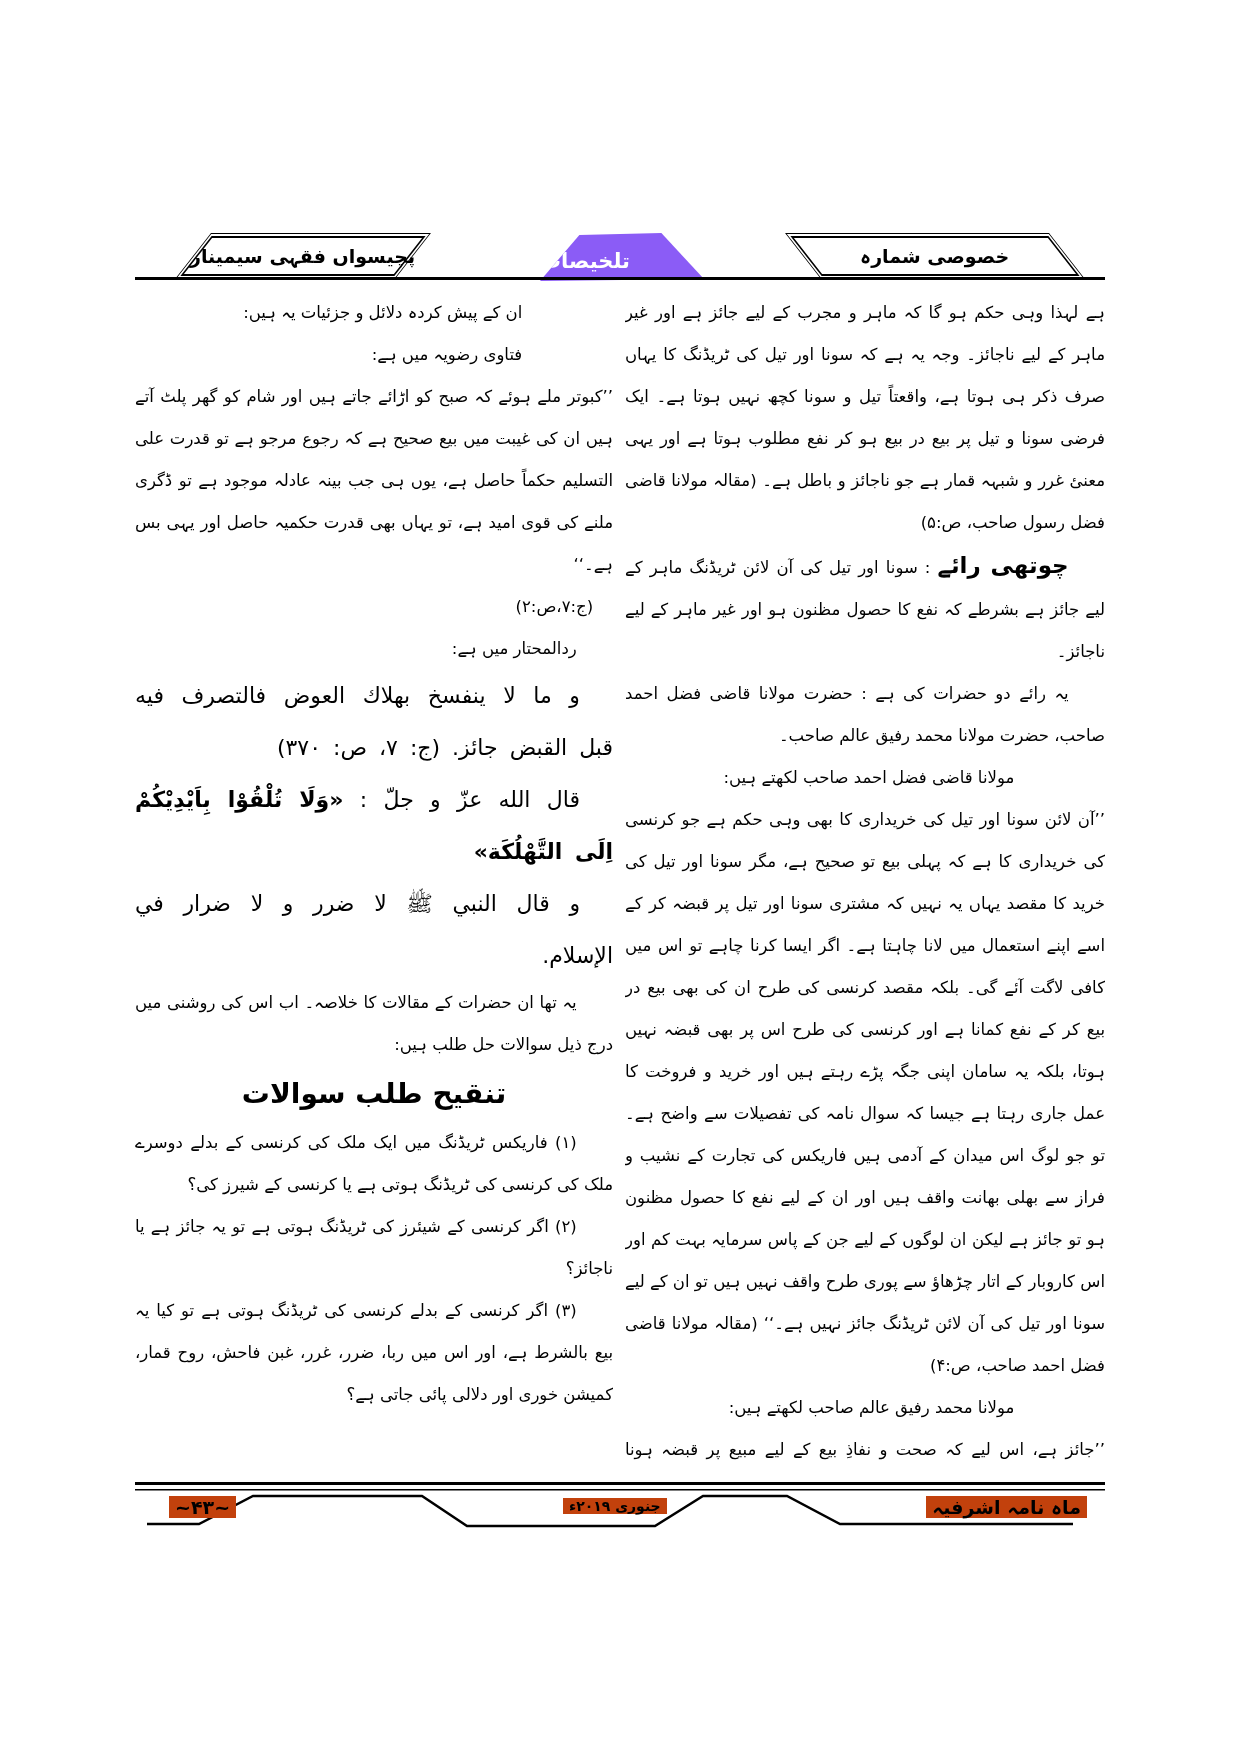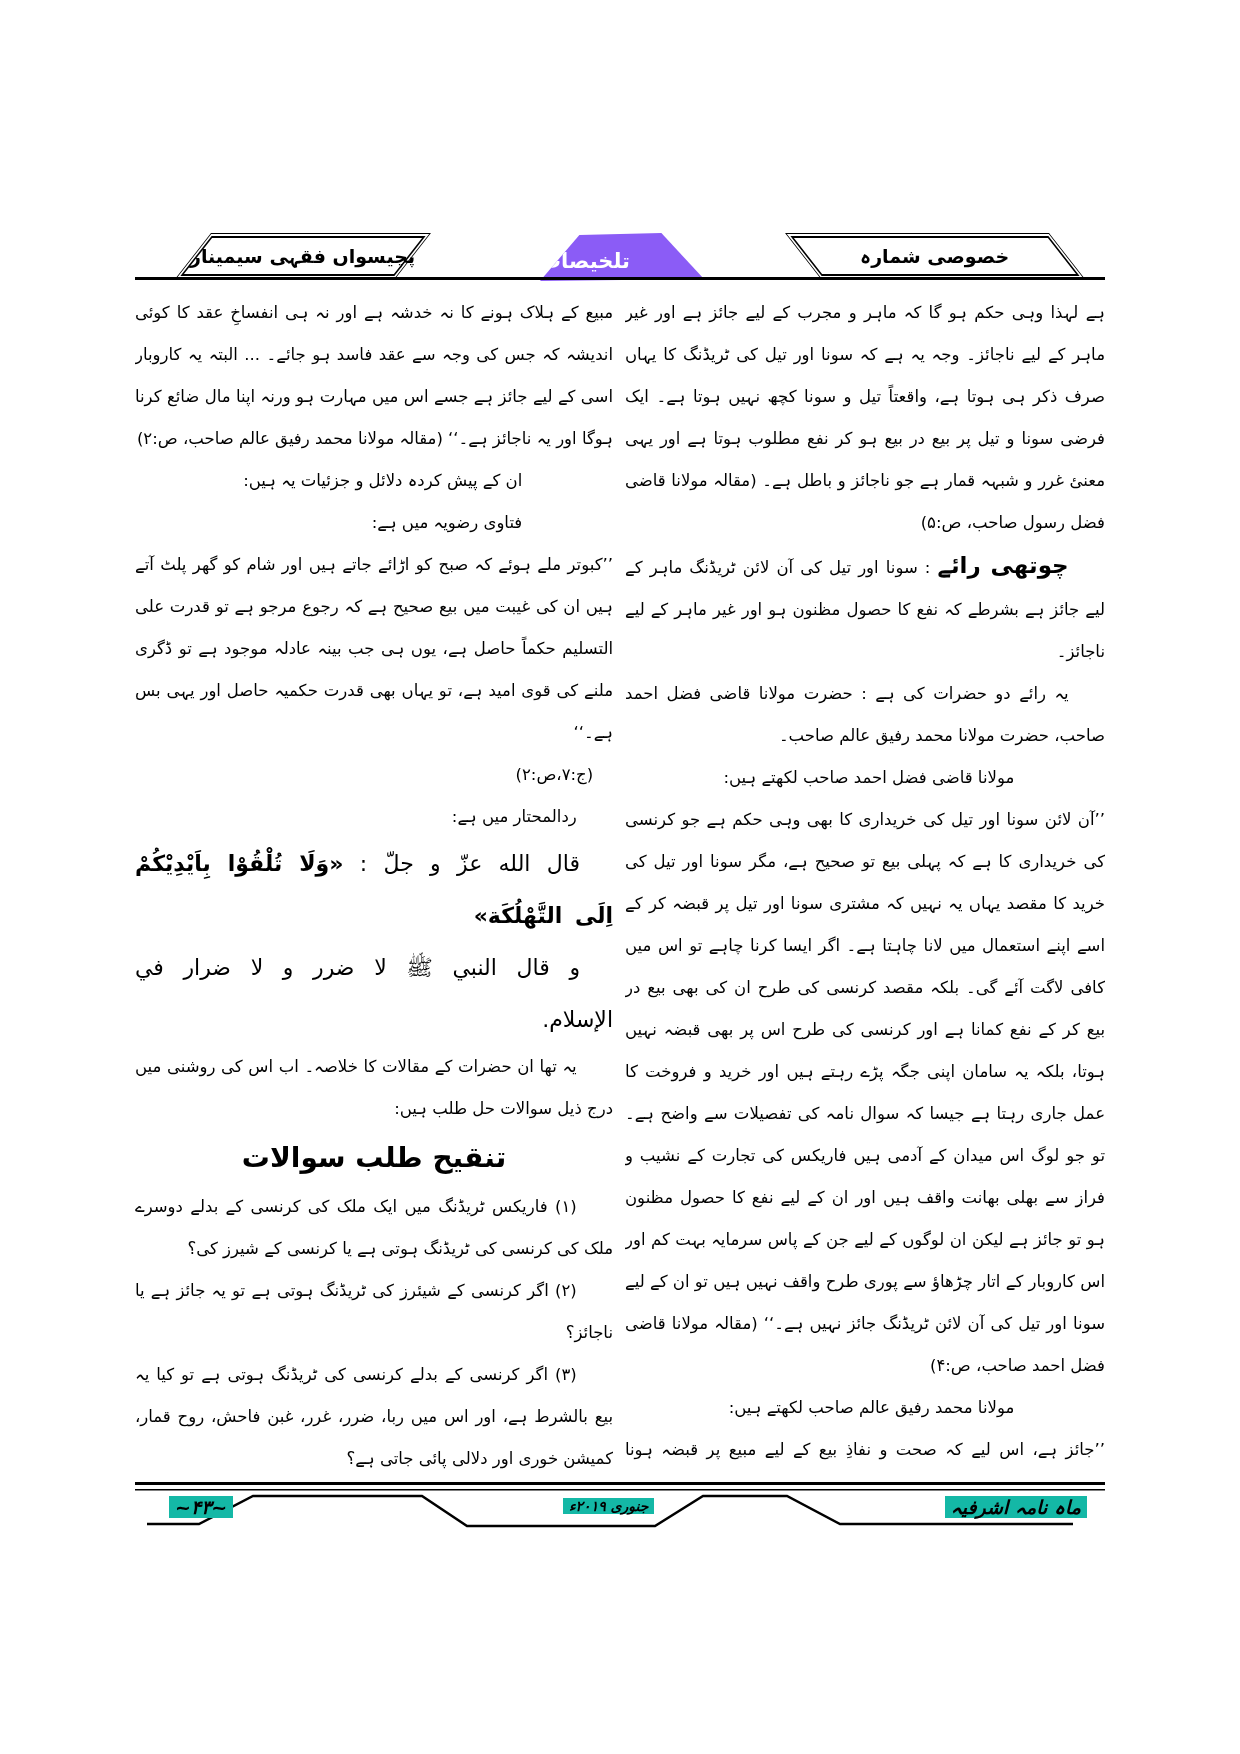--- a/index.html
+++ b/index.html
@@ -35,21 +35,21 @@
   .ind{text-indent:2.2em;}
   .ind-lg{text-indent:5.5em;}
   .lead-bold{font-weight:bold;font-size:23px;}
   .ref-line{margin:0;text-indent:1.2em;}
   .arabic{margin:0;font-size:22px;line-height:52px;word-spacing:5px;text-indent:1.5em;}
   .arabic .verse{font-weight:bold;}
   .q-heading{margin:2px 0;font-weight:bold;font-size:28px;text-align:center;line-height:52px;text-indent:0;}
   
   .footer{position:absolute;left:135px;top:1480px;width:970px;height:60px;}
   .footer svg{position:absolute;left:0;top:0;}
-  .foot-text{position:absolute;font-weight:bold;font-size:19px;white-space:nowrap;background:#14b8a6;padding:0 6px;font-style:italic;}
+  .foot-text{position:absolute;font-weight:bold;font-size:19px;white-space:nowrap;background:#c2410c;padding:0 6px;}
   .foot-mag{right:18px;top:16px;text-align:right;}
   .foot-date{left:428px;top:18px;font-size:14px;}
   .foot-page{left:34px;top:16px;}
 </style>
 </head>
 <body>
 
 <div class="page">
 
   <div class="banner banner-left">
@@ -68,26 +68,26 @@
     <p class="para ind"><span class="lead-bold">چوتھی رائے</span><span> : سونا اور تیل کی آن لائن ٹریڈنگ ماہر کے لیے جائز ہے بشرطے کہ نفع کا حصول مظنون ہو اور غیر ماہر کے لیے ناجائز۔</span></p>
     <p class="para ind">یہ رائے دو حضرات کی ہے : حضرت مولانا قاضی فضل احمد صاحب، حضرت مولانا محمد رفیق عالم صاحب۔</p>
     <p class="para ind-lg">مولانا قاضی فضل احمد صاحب لکھتے ہیں:</p>
     <p class="para">’’آن لائن سونا اور تیل کی خریداری کا بھی وہی حکم ہے جو کرنسی کی خریداری کا ہے کہ پہلی بیع تو صحیح ہے، مگر سونا اور تیل کی خرید کا مقصد یہاں یہ نہیں کہ مشتری سونا اور تیل پر قبضہ کر کے اسے اپنے استعمال میں لانا چاہتا ہے۔ اگر ایسا کرنا چاہے تو اس میں کافی لاگت آئے گی۔ بلکہ مقصد کرنسی کی طرح ان کی بھی بیع در بیع کر کے نفع کمانا ہے اور کرنسی کی طرح اس پر بھی قبضہ نہیں ہوتا، بلکہ یہ سامان اپنی جگہ پڑے رہتے ہیں اور خرید و فروخت کا عمل جاری رہتا ہے جیسا کہ سوال نامہ کی تفصیلات سے واضح ہے۔ تو جو لوگ اس میدان کے آدمی ہیں فاریکس کی تجارت کے نشیب و فراز سے بھلی بھانت واقف ہیں اور ان کے لیے نفع کا حصول مظنون ہو تو جائز ہے لیکن ان لوگوں کے لیے جن کے پاس سرمایہ بہت کم اور اس کاروبار کے اتار چڑھاؤ سے پوری طرح واقف نہیں ہیں تو ان کے لیے سونا اور تیل کی آن لائن ٹریڈنگ جائز نہیں ہے۔‘‘ (مقالہ مولانا قاضی فضل احمد صاحب، ص:۴)</p>
     <p class="para ind-lg">مولانا محمد رفیق عالم صاحب لکھتے ہیں:</p>
     <p class="para">’’جائز ہے، اس لیے کہ صحت و نفاذِ بیع کے لیے مبیع پر قبضہ ہونا ضروری ہے اور سونا اور تیل میں قبضہ پایا جاتا ہے جیسا کہ فاریکس ٹریڈنگ کی تشریح میں بتایا گیا ہے۔ نیز آن لائن اشیا کی بیع و شرا میں خریدار کو مبیع پر تصرف کا حق حاصل ہو جاتا ہے کہ وہ چاہے تو اسے قبضہ کر کے اپنے کام میں لائے یا بیع و ہبہ کرے۔ بیع کی صحت و جواز کے لیے قدرت علی القبض بھی کافی ہوتی ہے۔‘‘</p>
 
   </div>
 
   <div class="col col-left">
-    <p class="para">مبیع کے ہلاک ہونے کا نہ خدشہ ہے اور نہ ہی انفساخِ عقد کا کوئی اندیشہ کہ جس کی وجہ سے عقد فاسد ہو جائے۔ ... البتہ یہ کاروبار اسی کے لیے جائز ہے جسے اس میں مہارت ہو ورنہ اپنا مال ضائع کرنا ہوگا اور یہ ناجائز ہے۔‘‘ (مقالہ مولانا محمد رفیق عالم صاحب، ص:۲)</p>
     <p class="para ind-lg">ان کے پیش کردہ دلائل و جزئیات یہ ہیں:</p>
     <p class="para ind-lg">فتاوی رضویہ میں ہے:</p>
     <p class="para">’’کبوتر ملے ہوئے کہ صبح کو اڑائے جاتے ہیں اور شام کو گھر پلٹ آتے ہیں ان کی غیبت میں بیع صحیح ہے کہ رجوع مرجو ہے تو قدرت علی التسلیم حکماً حاصل ہے، یوں ہی جب بینہ عادلہ موجود ہے تو ڈگری ملنے کی قوی امید ہے، تو یہاں بھی قدرت حکمیہ حاصل اور یہی بس ہے۔‘‘</p>
     <p class="ref-line">(ج:۷،ص:۲)</p>
     <p class="para ind">ردالمحتار میں ہے:</p>
+    <p class="arabic">و ما لا ينفسخ بهلاك العوض فالتصرف فيه قبل القبض جائز. (ج: ۷، ص: ۳۷۰)</p>
     <p class="arabic"><span>قال الله عزّ و جلّ : </span><span class="verse">«وَلَا تُلْقُوْا بِاَيْدِيْكُمْ اِلَى التَّهْلُكَة»</span></p>
     <p class="arabic">و قال النبي ﷺ لا ضرر و لا ضرار في الإسلام.</p>
     <p class="para ind">یہ تھا ان حضرات کے مقالات کا خلاصہ۔ اب اس کی روشنی میں درج ذیل سوالات حل طلب ہیں:</p>
     <p class="q-heading">تنقیح طلب سوالات</p>
     <p class="para ind">(۱) فاریکس ٹریڈنگ میں ایک ملک کی کرنسی کے بدلے دوسرے ملک کی کرنسی کی ٹریڈنگ ہوتی ہے یا کرنسی کے شیرز کی؟</p>
     <p class="para ind">(۲) اگر کرنسی کے شیئرز کی ٹریڈنگ ہوتی ہے تو یہ جائز ہے یا ناجائز؟</p>
     <p class="para ind">(۳) اگر کرنسی کے بدلے کرنسی کی ٹریڈنگ ہوتی ہے تو کیا یہ بیع بالشرط ہے، اور اس میں ربا، ضرر، غرر، غبن فاحش، روح قمار، کمیشن خوری اور دلالی پائی جاتی ہے؟</p>
 
   </div>
 

